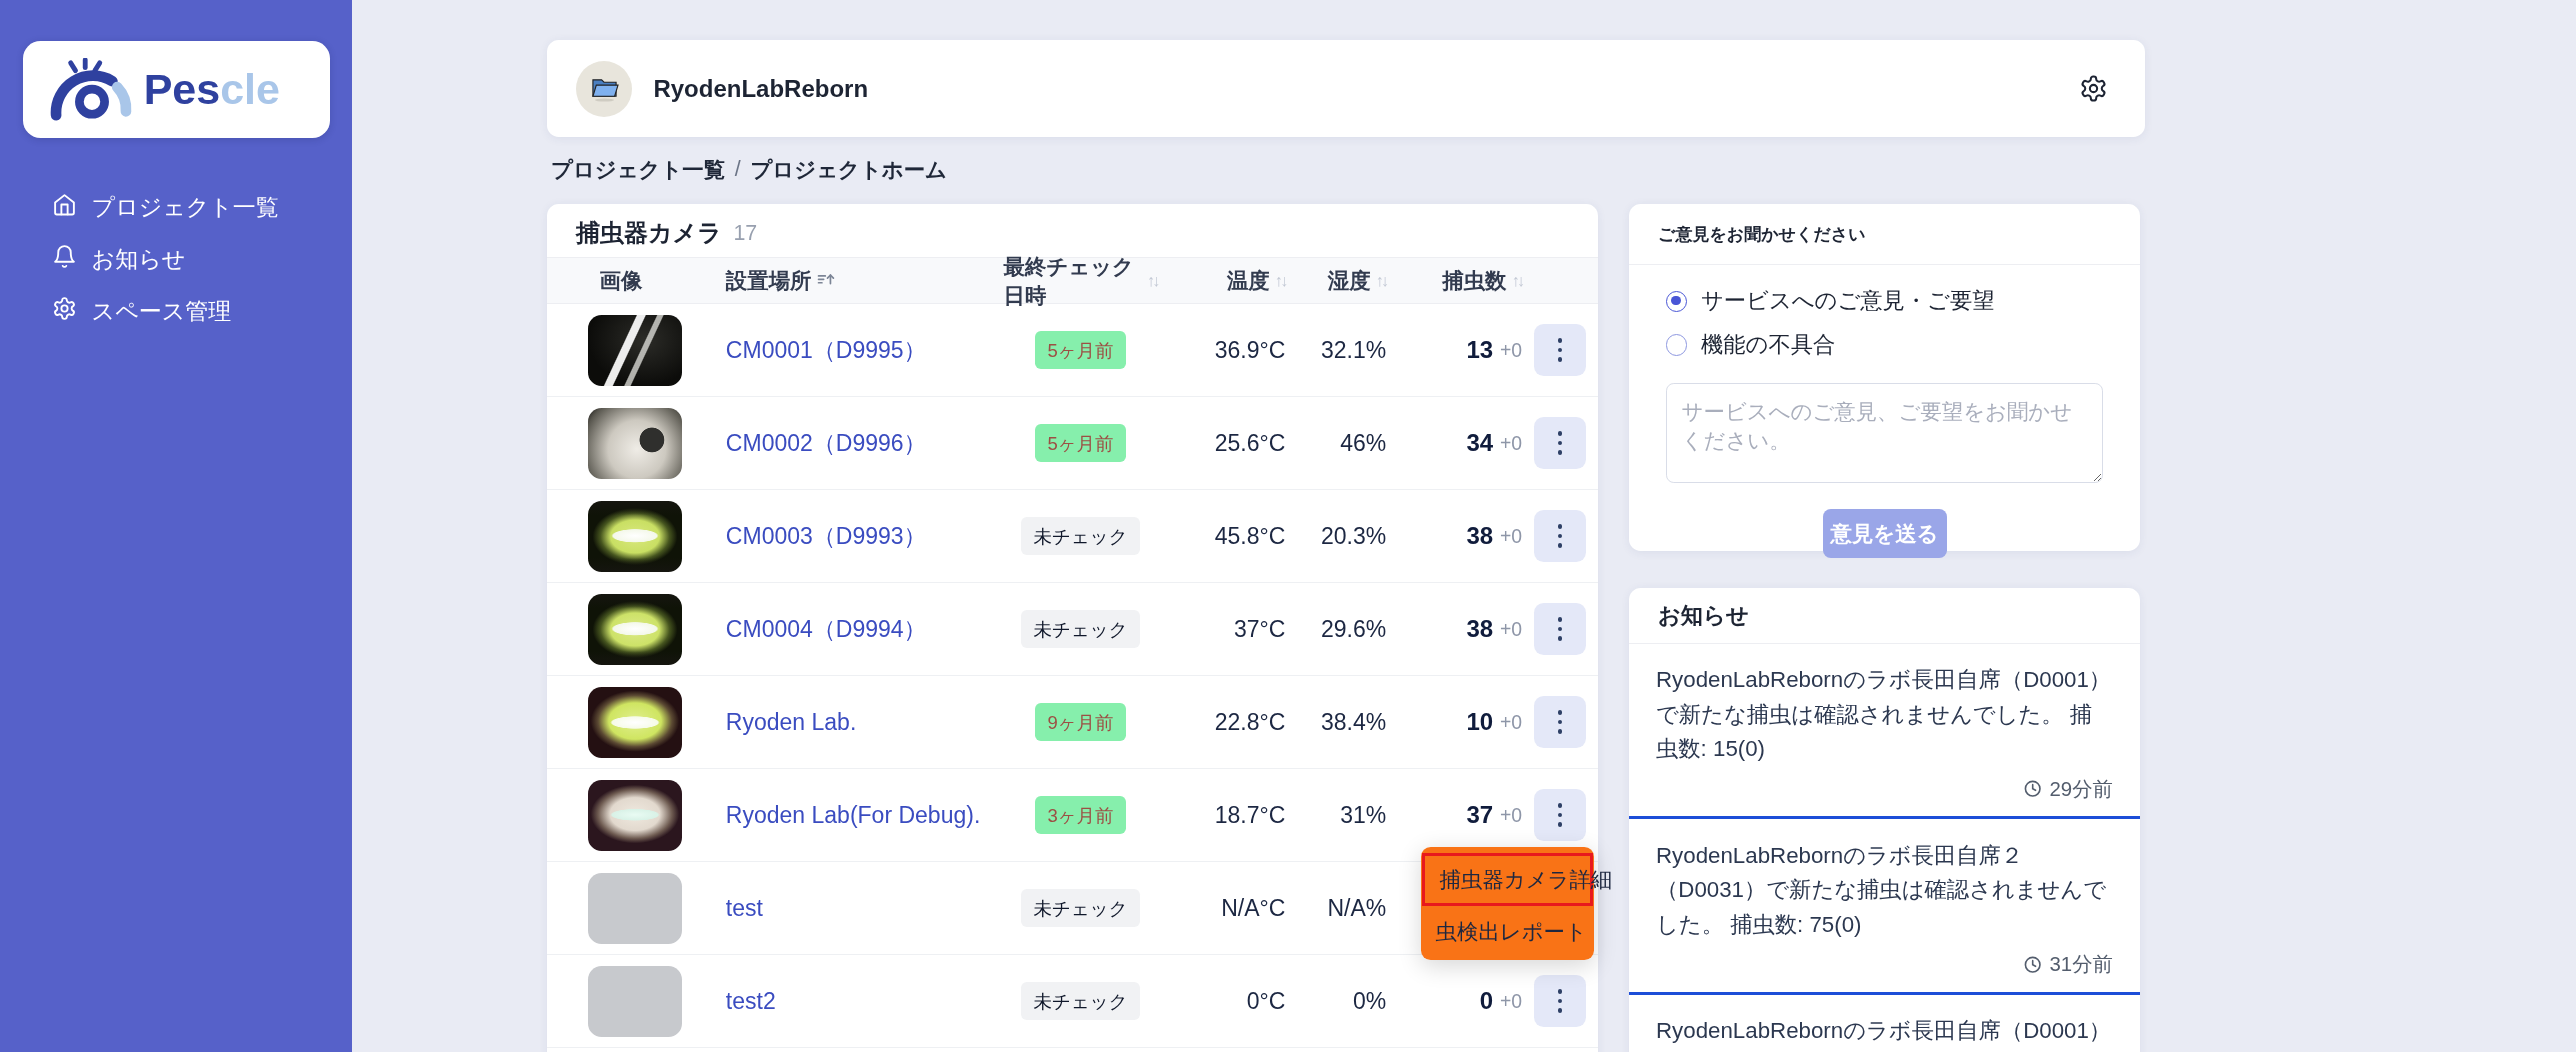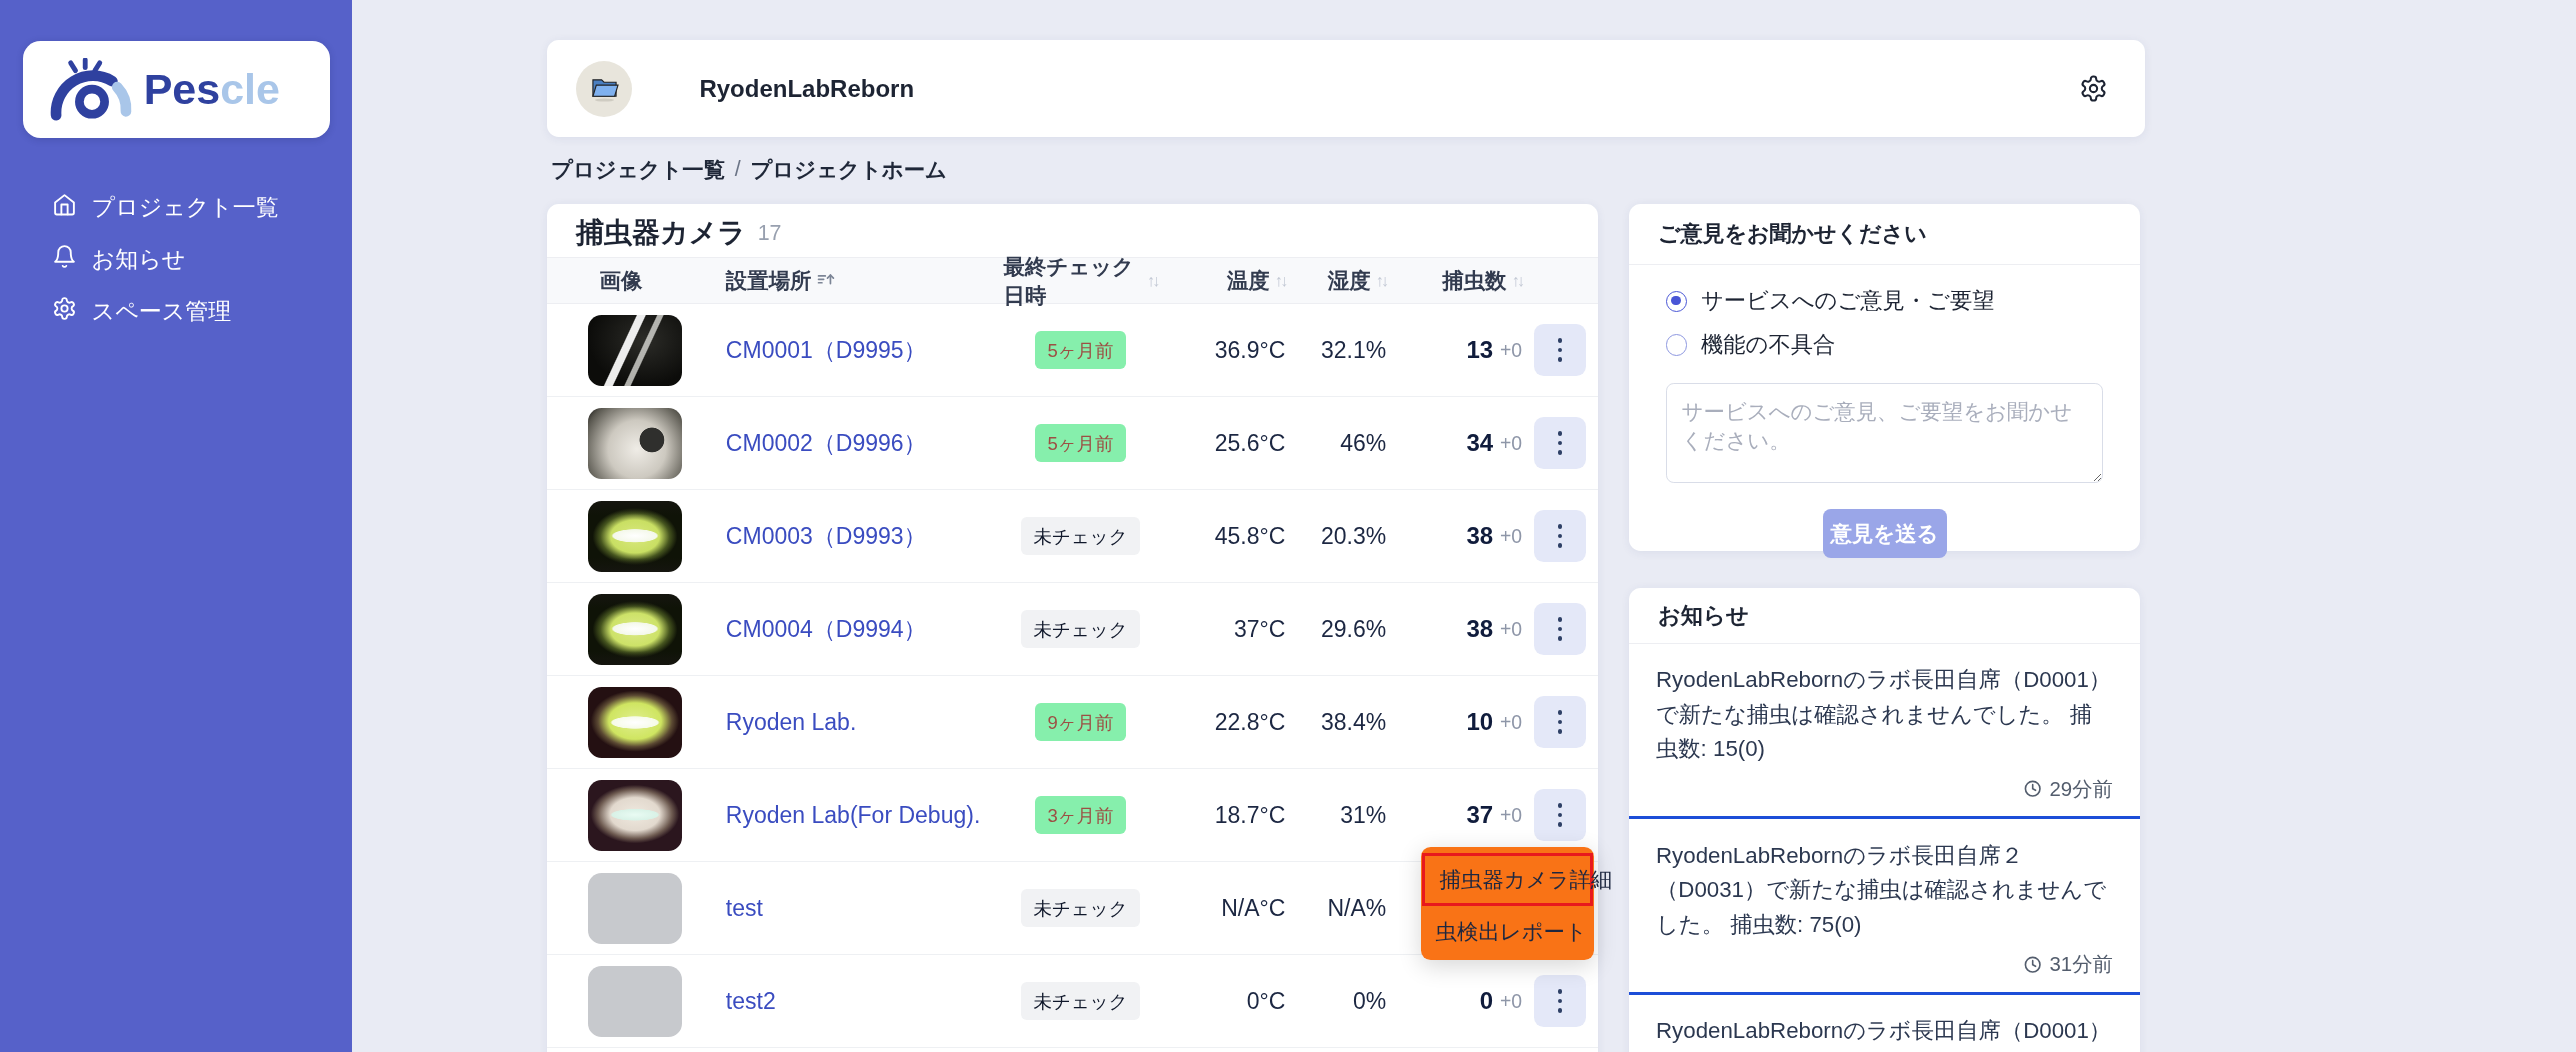--- a/index.html
+++ b/index.html
@@ -22,36 +22,36 @@
   .logo-text .p1 { color:#2f419f; }
   .logo-text .p2 { color:#a9c6e9; }
   .nav { position:absolute; left:0; top:181px; width:100%; }
   .nav-item {
     display:flex; align-items:center; gap:14.6px; height:52px; padding-left:52px;
     color:#fff; font-size:23px; font-weight:500; cursor:pointer;
   }
   .nav-item svg { flex:0 0 auto; }
 
   
-  .card { position:absolute; background:#fff; border-radius:11.7px; box-shadow:0 1.9px 9.7px rgba(40,60,120,.07);gap:46px; }
+  .card { position:absolute; background:#fff; border-radius:11.7px; box-shadow:0 1.9px 9.7px rgba(40,60,120,.07); }
 
   
   .header-card { left:547px; top:40px; width:1598px; height:97px; display:flex; align-items:center; padding:0 37px 0 29px; }
   .avatar { width:56px; height:56px; border-radius:50%; background:#e8e5dc; display:flex; align-items:center; justify-content:center; }
   .header-title { margin-left:21.4px; font-size:24px; font-weight:bold; color:#1d2433; flex:1; }
   .header-gear { cursor:pointer; display:flex; align-items:center; }
 
   
   .breadcrumb { position:absolute; left:551px; top:155px; font-size:21.4px; font-weight:bold; color:#1f2738; display:flex; gap:9.7px; align-items:center; }
   .breadcrumb .sep { color:#6b7486; font-weight:400; }
 
   
   .table-card { left:547px; top:204px; width:1051px; height:875px; overflow:hidden; }
   .tc-title { height:53px; display:flex; align-items:center; gap:11.7px; padding:5.8px 29px 0; }
-  .tc-title .t { font-size:28px; font-weight:bold; color:#1d2433; }
+  .tc-title .t { font-size:24px; font-weight:bold; color:#1d2433; }
   .tc-title .n { font-size:21.4px; color:#98a0af; font-weight:500; }
   .thead { height:47px; display:flex; align-items:center; background:#f8f9fb; border-top:1px solid #edeef2; border-bottom:1px solid #edeef2; }
   .th { font-size:21.4px; font-weight:bold; color:#323b4f; display:flex; align-items:center; gap:4.9px; }
   .arr { font-size:16.5px; color:#c2c8d4; letter-spacing:-2.9px; font-weight:400; }
   .c1{ width:148px; justify-content:center; }
   .c2{ width:309px; padding-left:31px; }
   .c3{ width:154px; justify-content:center; }
   .c4{ width:128px; justify-content:flex-end; }
   .c5{ width:101px; justify-content:flex-end; }
   .c6{ width:136px; justify-content:flex-end; }
@@ -97,21 +97,21 @@
   .t7, .t8 { background:#c7c9cd; }
 
   
   .menu { position:absolute; left:1421px; top:847px; width:173px; background:#f97316; border-radius:9.7px;
           box-shadow:0 5.8px 23px rgba(0,0,0,.16); padding:5.8px 0; z-index:30;font-family:Liberation Mono, monospace; }
   .menu-item { height:47px; display:flex; align-items:center; padding:0 14.6px; font-size:21.4px; color:#1d2740; font-weight:500; cursor:pointer; white-space:nowrap; }
   .red-frame { border:3.9px solid #e8191d; margin:0 1px 1.9px 1px; }
 
   
   .fb-card { left:1629px; top:204px; width:511px; height:347px; }
-  .fb-title { height:61px; display:flex; align-items:center; padding:0 29px; font-size:22px; font-weight:bold; color:#1d2433; border-bottom:1px solid #edeef2; }
+  .fb-title { height:61px; display:flex; align-items:center; padding:0 29px; font-size:17px; font-weight:bold; color:#1d2433; border-bottom:1px solid #edeef2; }
   .fb-body { padding:21.4px 37px 0; }
   .radio-row { display:flex; align-items:center; gap:13.6px; margin-bottom:13.6px; cursor:pointer; }
   .radio { width:21.4px; height:21.4px; border-radius:50%; border:1.9px solid #8d97e0; background:#fff; position:relative; flex:0 0 auto; }
   .radio.checked { border-color:#4956d6; }
   .radio.checked::after { content:""; position:absolute; left:3.9px; top:3.9px; width:9.7px; height:9.7px; border-radius:50%; background:#4956d6; }
   .radio-label { font-size:22.3px; color:#1d2433; font-weight:500; }
   .fb-textarea { width:437px; height:100px; margin-top:9.7px; border:1.5px solid #d9dde8; border-radius:7.8px; padding:12.6px 14.6px;
                  font-size:21.4px; color:#333; font-family:inherit; resize:both; }
   .fb-textarea::placeholder { color:#a9aebc; }
   .fb-btn-row { text-align:center; margin-top:21.4px; }

